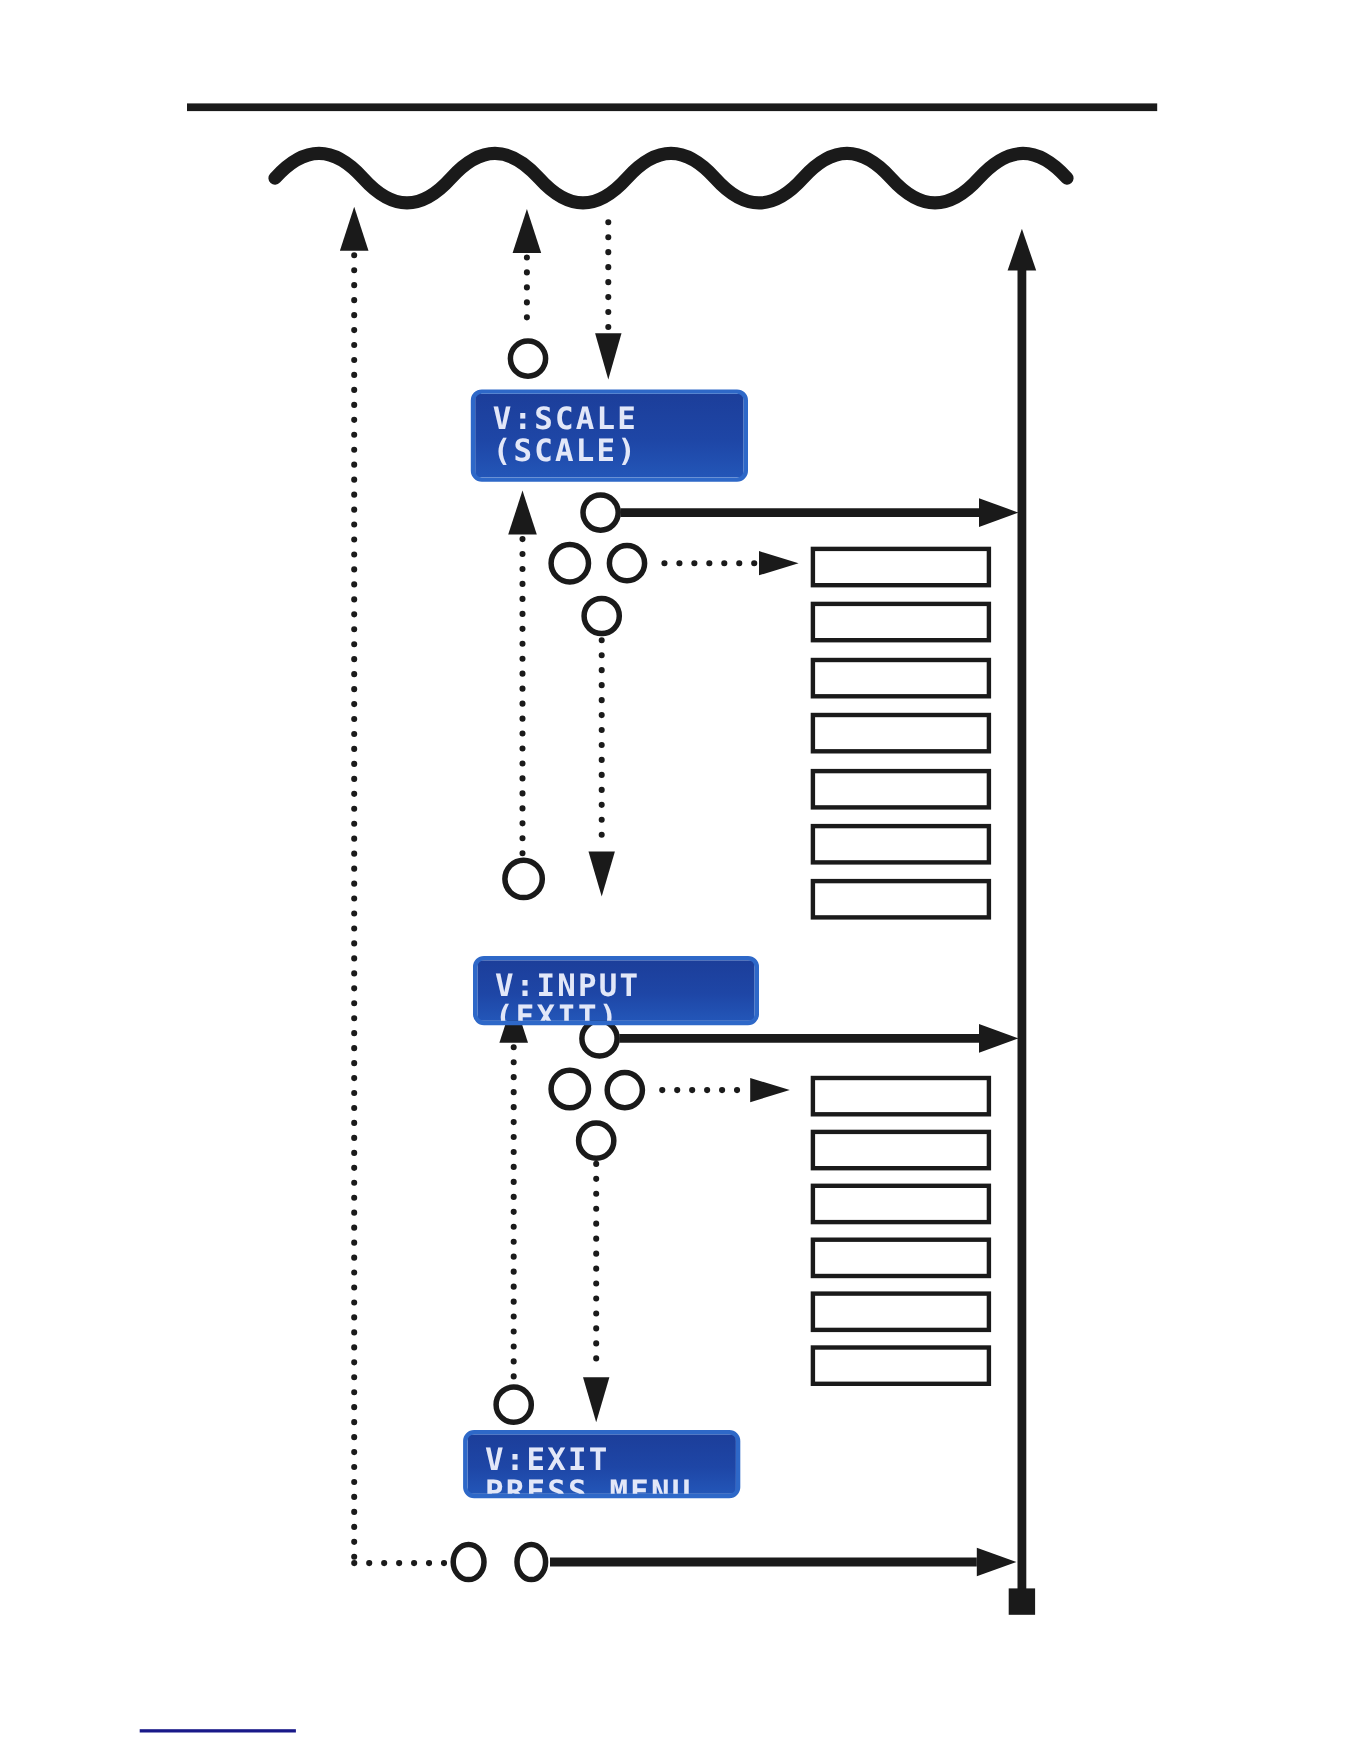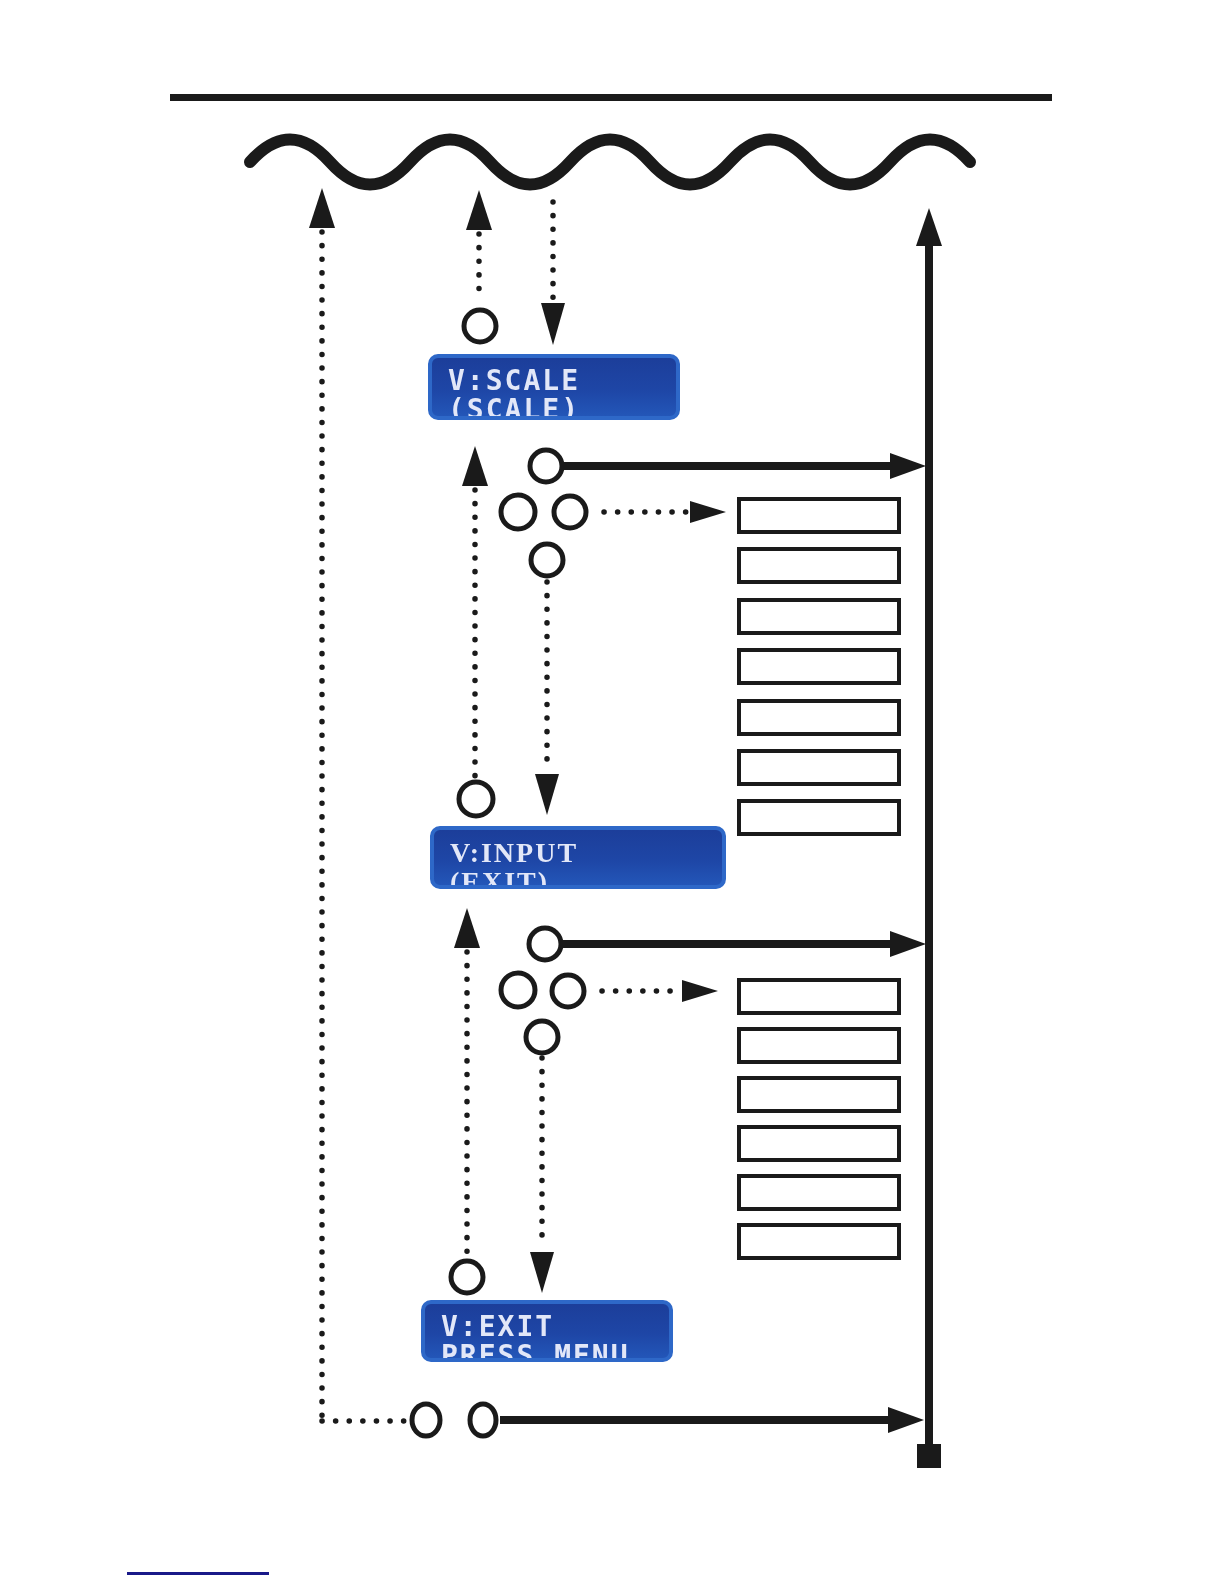--- a/index.html
+++ b/index.html
@@ -137,26 +137,26 @@
       <polygon class="arrowhead" points="888,1407 888,1433 924,1420"></polygon>
     </g>
 
     <g>
       <polygon class="arrowhead" points="929,208 916,246 942,246"></polygon>
       <path class="flow-line solid-thick" d="M929,244 L929,1448"></path>
       <rect class="bar" x="917" y="1444" width="24" height="24"></rect>
     </g>
   </svg>
 
-  <div class="lcd" style="left:428px;top:354px;width:252px;height:66px;">
+  <div class="lcd" style="left:428px;top:354px;width:252px;height:84px;">
     <div>V:SCALE</div>
     <div>(SCALE)</div>
   </div>
 
-  <div class="lcd" style="left:430px;top:826px;width:296px;height:63px;font-family:Liberation Serif, serif;">
+  <div class="lcd" style="left:430px;top:869px;width:260px;height:63px;">
     <div>V:INPUT</div>
     <div>(EXIT)</div>
   </div>
 
   <div class="lcd" style="left:421px;top:1300px;width:252px;height:62px;">
     <div>V:EXIT</div>
     <div>PRESS MENU</div>
   </div>
 
   <div class="optgroup g1" style="left:737px;top:497px;">

